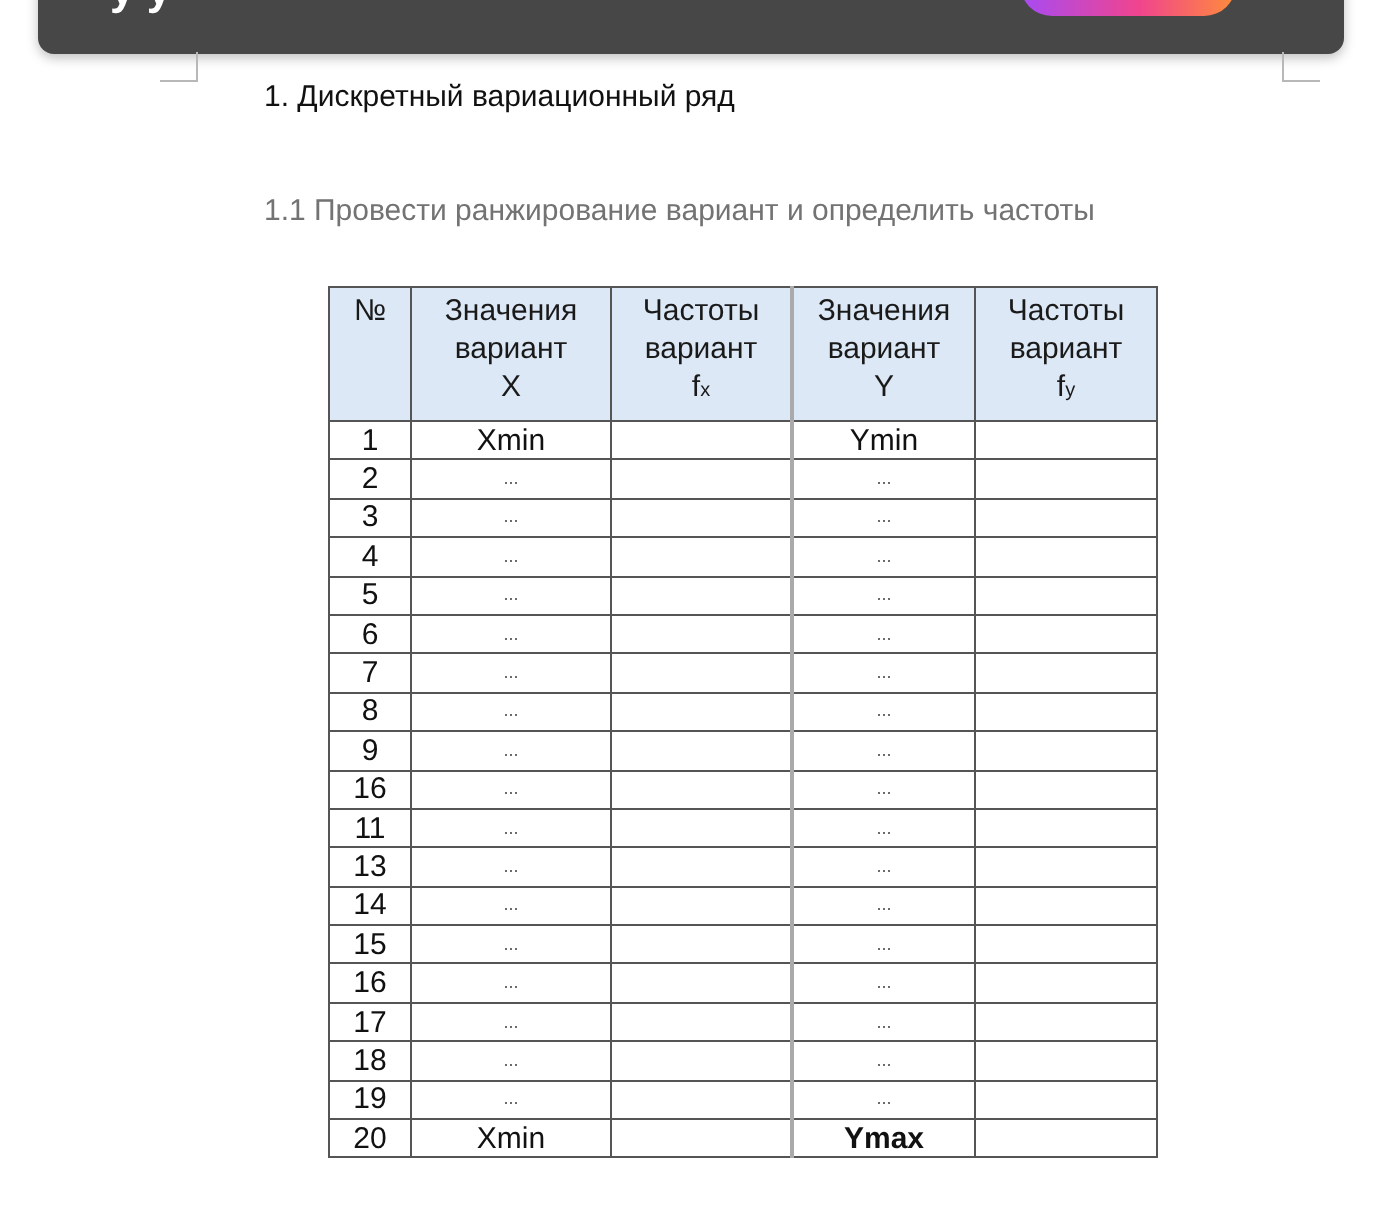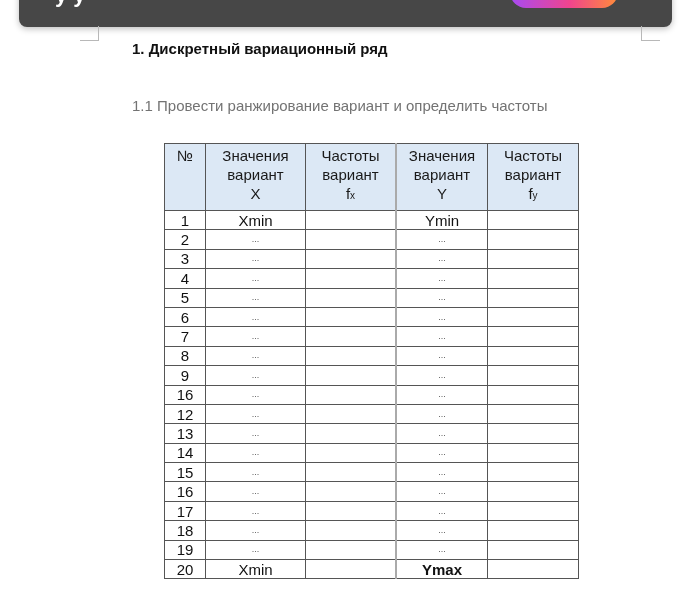--- a/index.html
+++ b/index.html
@@ -19,21 +19,21 @@
   }
   .topbar .promo-button {
     position:absolute; left:491px; top:-10px; width:108px; height:28px;
     border-radius:0 0 16px 16px;
     background:linear-gradient(90deg,#a64bf4 0%,#f0448e 55%,#ff8c3a 100%);
   }
   .corner { position:absolute; border-color:#b8b8b8; border-style:solid; border-width:0; }
   .corner.tl { left:80px; top:26px; width:18px; height:14px; border-right-width:1px; border-bottom-width:1px; }
   .corner.tr { left:641px; top:26px; width:18px; height:14px; border-left-width:1px; border-bottom-width:1px; }
 
-  .h1 { position:absolute; left:132px; top:40px; font-size:15px; font-weight:bold; color:#111; }
+  .h1 { position:absolute; left:132px; top:40px; font-size:15px; font-weight:normal; color:#111; }
   .h2 { position:absolute; left:132px; top:97px; font-size:15px; color:#737373; }
 
   table.freq {
     position:absolute; left:164px; top:143px;
     border-collapse:collapse; font-size:15px; color:#111;
   }
   table.freq td, table.freq th {
     border:1px solid #555; padding:0; text-align:center; vertical-align:middle;
   }
   table.freq th {
@@ -152,21 +152,21 @@
         <td></td>
       </tr>
       <tr>
         <td>16</td>
         <td class="dots">...</td>
         <td></td>
         <td class="gap-col dots">...</td>
         <td></td>
       </tr>
       <tr>
-        <td>12</td>
+        <td>11</td>
         <td class="dots">...</td>
         <td></td>
         <td class="gap-col dots">...</td>
         <td></td>
       </tr>
       <tr>
         <td>13</td>
         <td class="dots">...</td>
         <td></td>
         <td class="gap-col dots">...</td>

